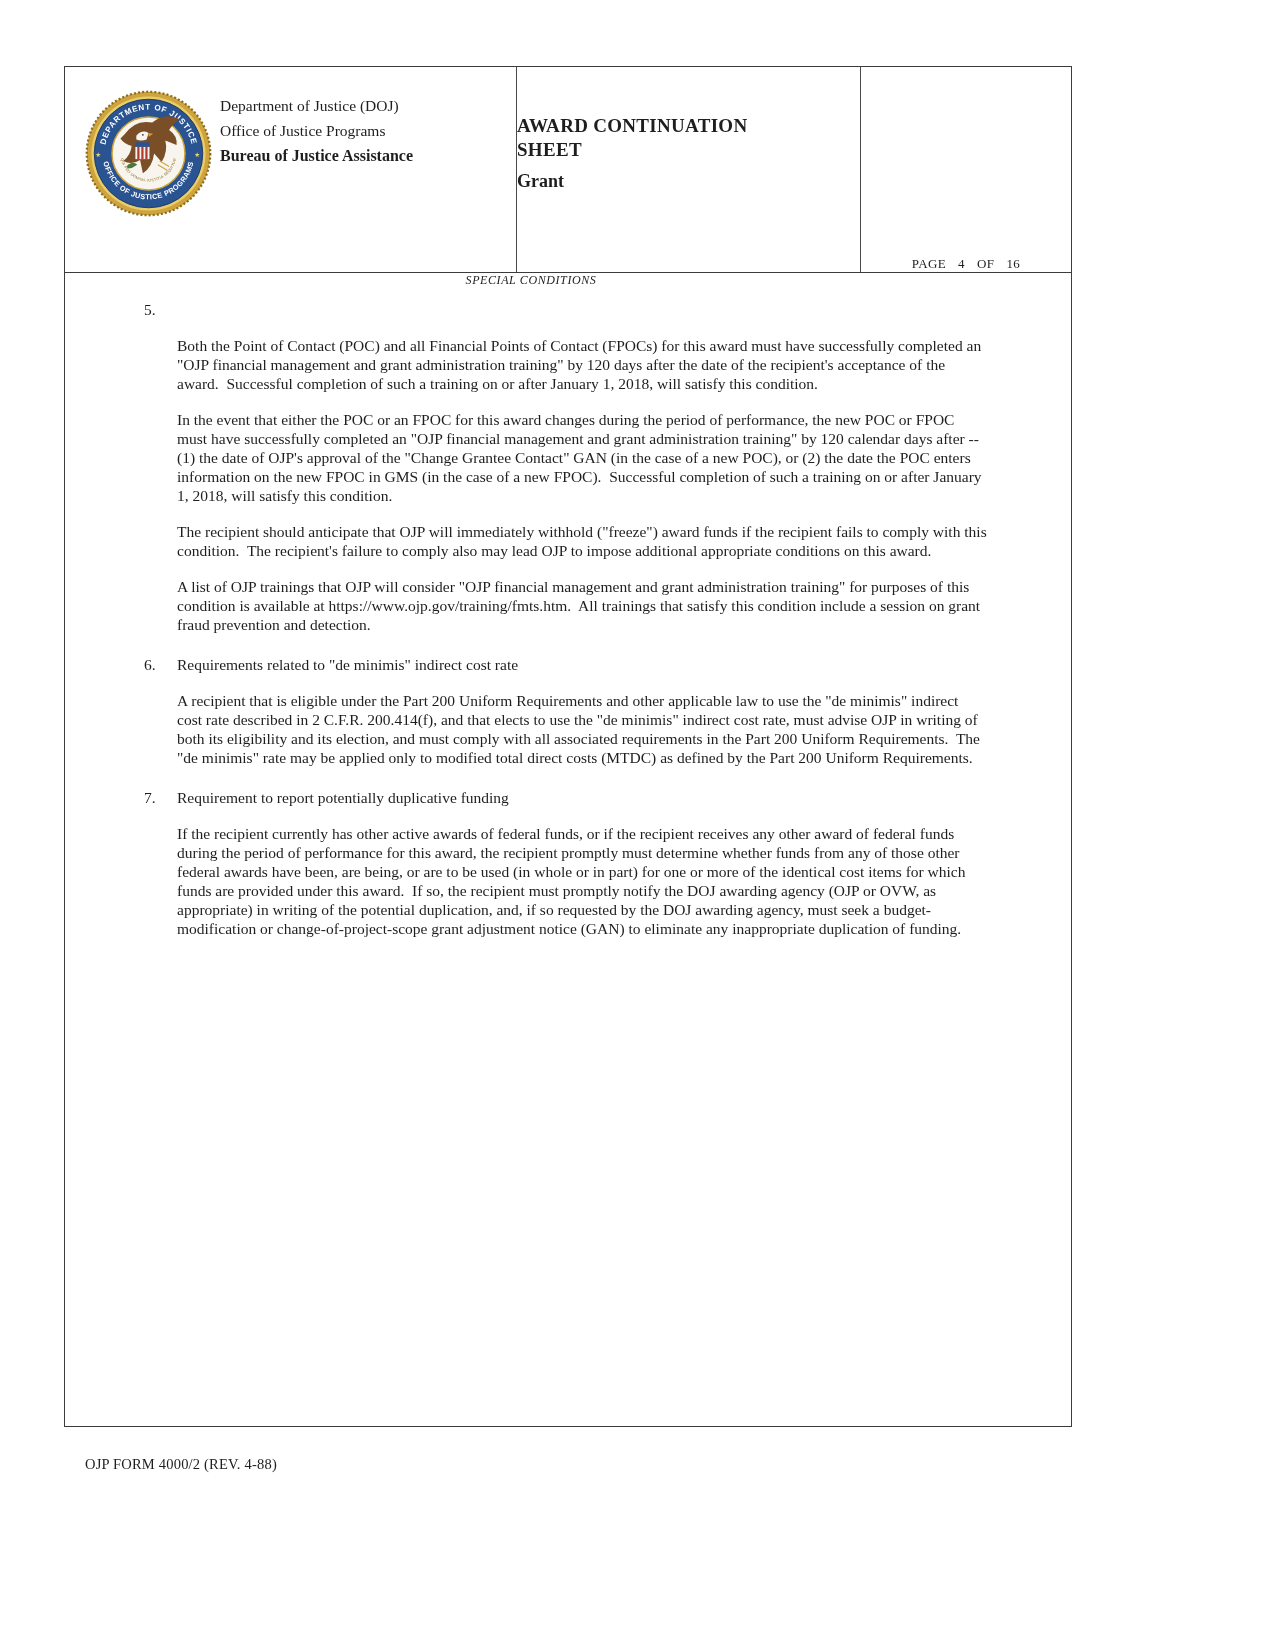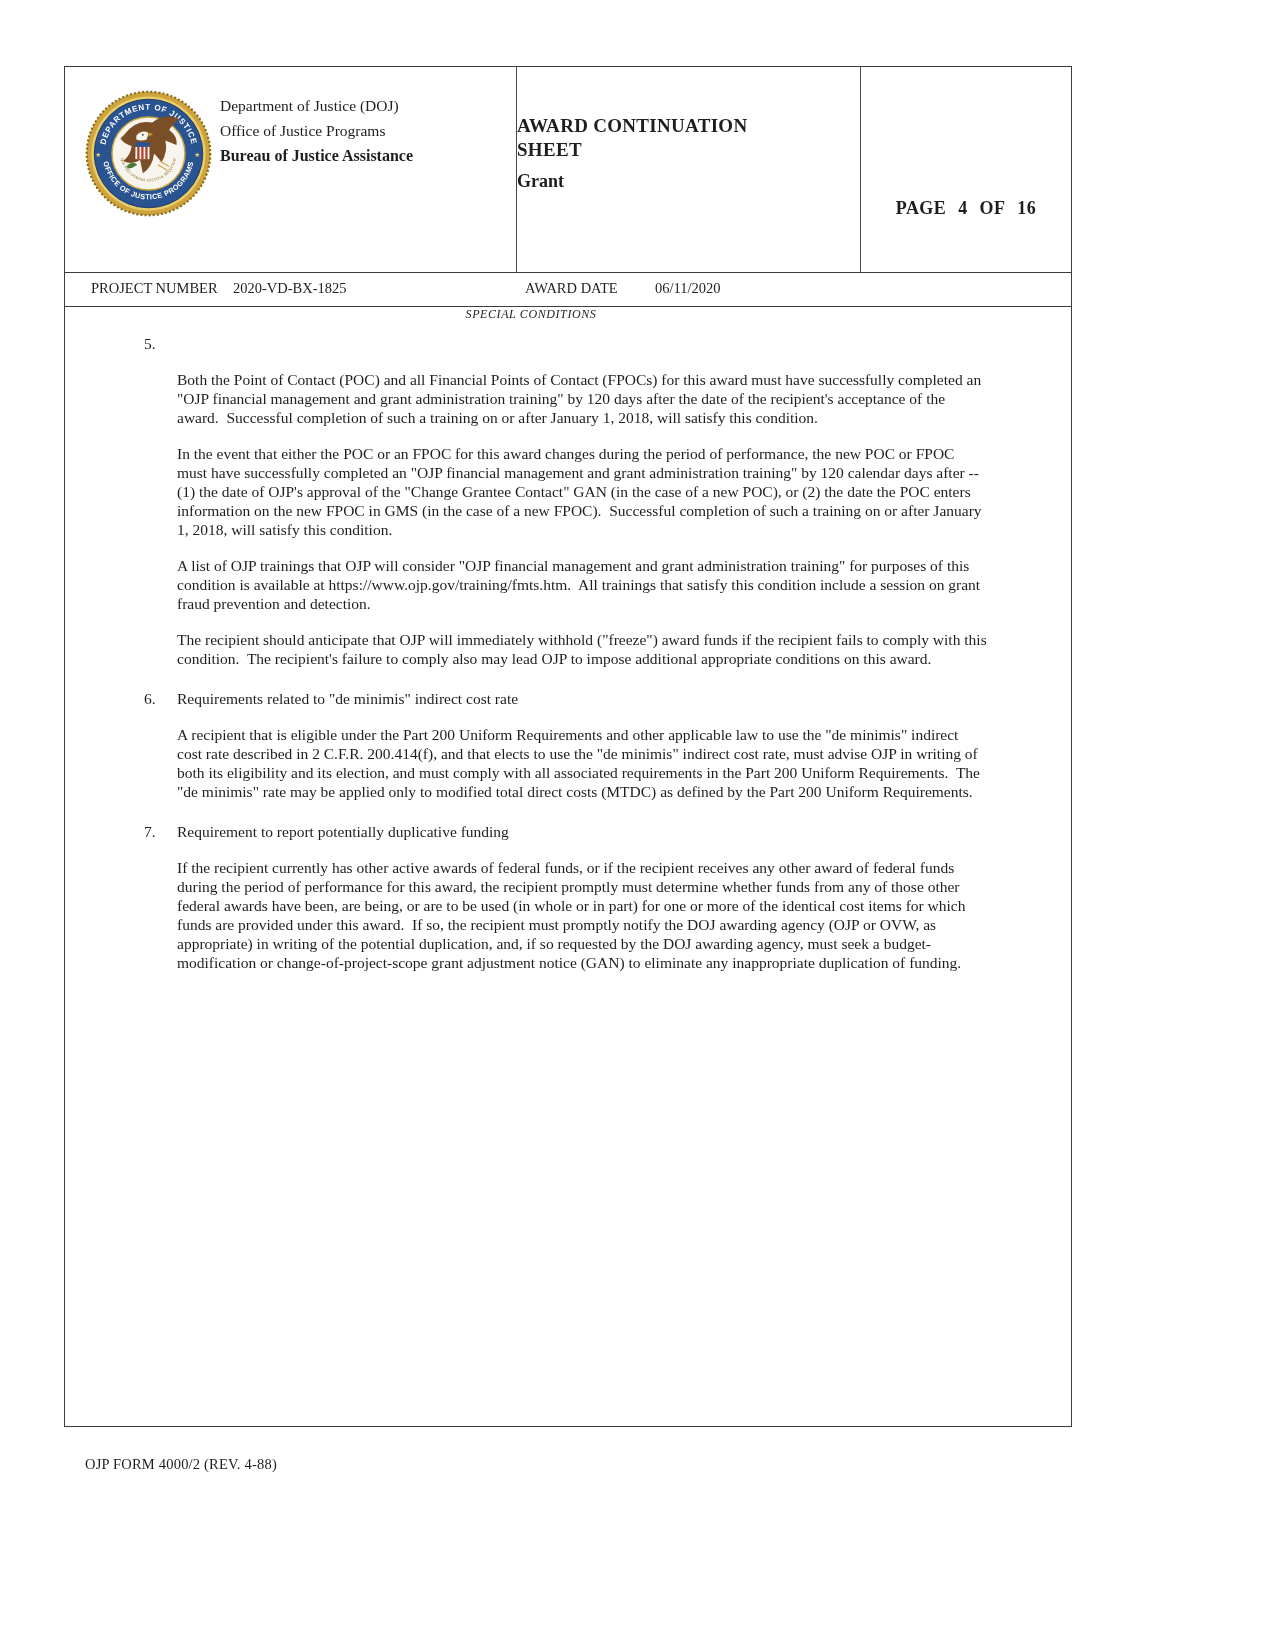--- a/index.html
+++ b/index.html
@@ -32,23 +32,23 @@
   }
   .cell-title{
     width:344px;flex:0 0 344px;
     border-right:1.5px solid #4a4a4a;
     box-sizing:border-box;
     text-align:left;
     padding-top:47px;
   }
   .cell-page{
     flex:1 1 auto;
-    display:flex;align-items:center;justify-content:center;
+    display:flex;align-items:flex-end;justify-content:center;
     padding-top:78px;
-    font-size:18px;letter-spacing:.4px;font-weight:bold;
+    font-size:13px;letter-spacing:.4px;
   }
   .cell-page span{margin:0 6px;}
   .seal{position:absolute;left:18px;top:21px;}
   .agency-text{position:absolute;left:155px;top:26px;}
   .agency-line{font-size:15.5px;line-height:25px;}
   .agency-line.bold{font-size:16px;font-weight:bold;line-height:26px;}
   .award-title{font-size:19px;font-weight:bold;line-height:24px;letter-spacing:.3px;}
   .grant-sub{font-size:18px;font-weight:bold;margin-top:9px;}
   
   .meta-row{
@@ -153,37 +153,31 @@
       </div>
 
       <div class="cell-page">
         <span>PAGE</span>
         <span>4</span>
         <span>OF</span>
         <span>16</span>
       </div>
     </div>
 
-    <div class="meta-row">
-      <span class="lbl-project">PROJECT NUMBER</span>
-      <span class="val-project">2020-VD-BX-1825</span>
-      <span class="lbl-awarddate">AWARD DATE</span>
-      <span class="val-awarddate">06/11/2020</span>
-    </div>
 
     <div class="content">
       <div class="sc-heading">SPECIAL CONDITIONS</div>
 
       <div class="cond-title first">
         <span class="cond-num">5.</span>
       </div>
       <div class="para">Both the Point of Contact (POC) and all Financial Points of Contact (FPOCs) for this award must have successfully completed an "OJP financial management and grant administration training" by 120 days after the date of the recipient's acceptance of the award.  Successful completion of such a training on or after January 1, 2018, will satisfy this condition.</div>
       <div class="para">In the event that either the POC or an FPOC for this award changes during the period of performance, the new POC or FPOC must have successfully completed an "OJP financial management and grant administration training" by 120 calendar days after -- (1) the date of OJP's approval of the "Change Grantee Contact" GAN (in the case of a new POC), or (2) the date the POC enters information on the new FPOC in GMS (in the case of a new FPOC).  Successful completion of such a training on or after January 1, 2018, will satisfy this condition.</div>
+      <div class="para">The recipient should anticipate that OJP will immediately withhold ("freeze") award funds if the recipient fails to comply with this condition.  The recipient's failure to comply also may lead OJP to impose additional appropriate conditions on this award.</div>
       <div class="para">A list of OJP trainings that OJP will consider "OJP financial management and grant administration training" for purposes of this condition is available at https://www.ojp.gov/training/fmts.htm.  All trainings that satisfy this condition include a session on grant fraud prevention and detection.</div>
-      <div class="para">The recipient should anticipate that OJP will immediately withhold ("freeze") award funds if the recipient fails to comply with this condition.  The recipient's failure to comply also may lead OJP to impose additional appropriate conditions on this award.</div>
 
       <div class="cond-title">
         <span class="cond-num">6.</span>
         <span>Requirements related to "de minimis" indirect cost rate</span>
       </div>
       <div class="para">A recipient that is eligible under the Part 200 Uniform Requirements and other applicable law to use the "de minimis" indirect cost rate described in 2 C.F.R. 200.414(f), and that elects to use the "de minimis" indirect cost rate, must advise OJP in writing of both its eligibility and its election, and must comply with all associated requirements in the Part 200 Uniform Requirements.  The "de minimis" rate may be applied only to modified total direct costs (MTDC) as defined by the Part 200 Uniform Requirements.</div>
 
       <div class="cond-title">
         <span class="cond-num">7.</span>
         <span>Requirement to report potentially duplicative funding</span>

